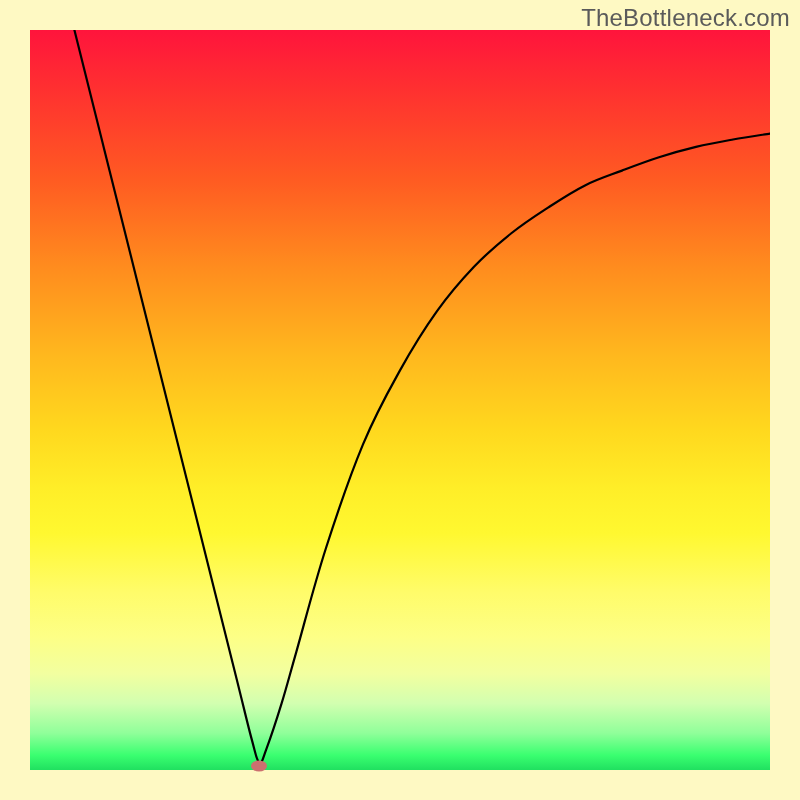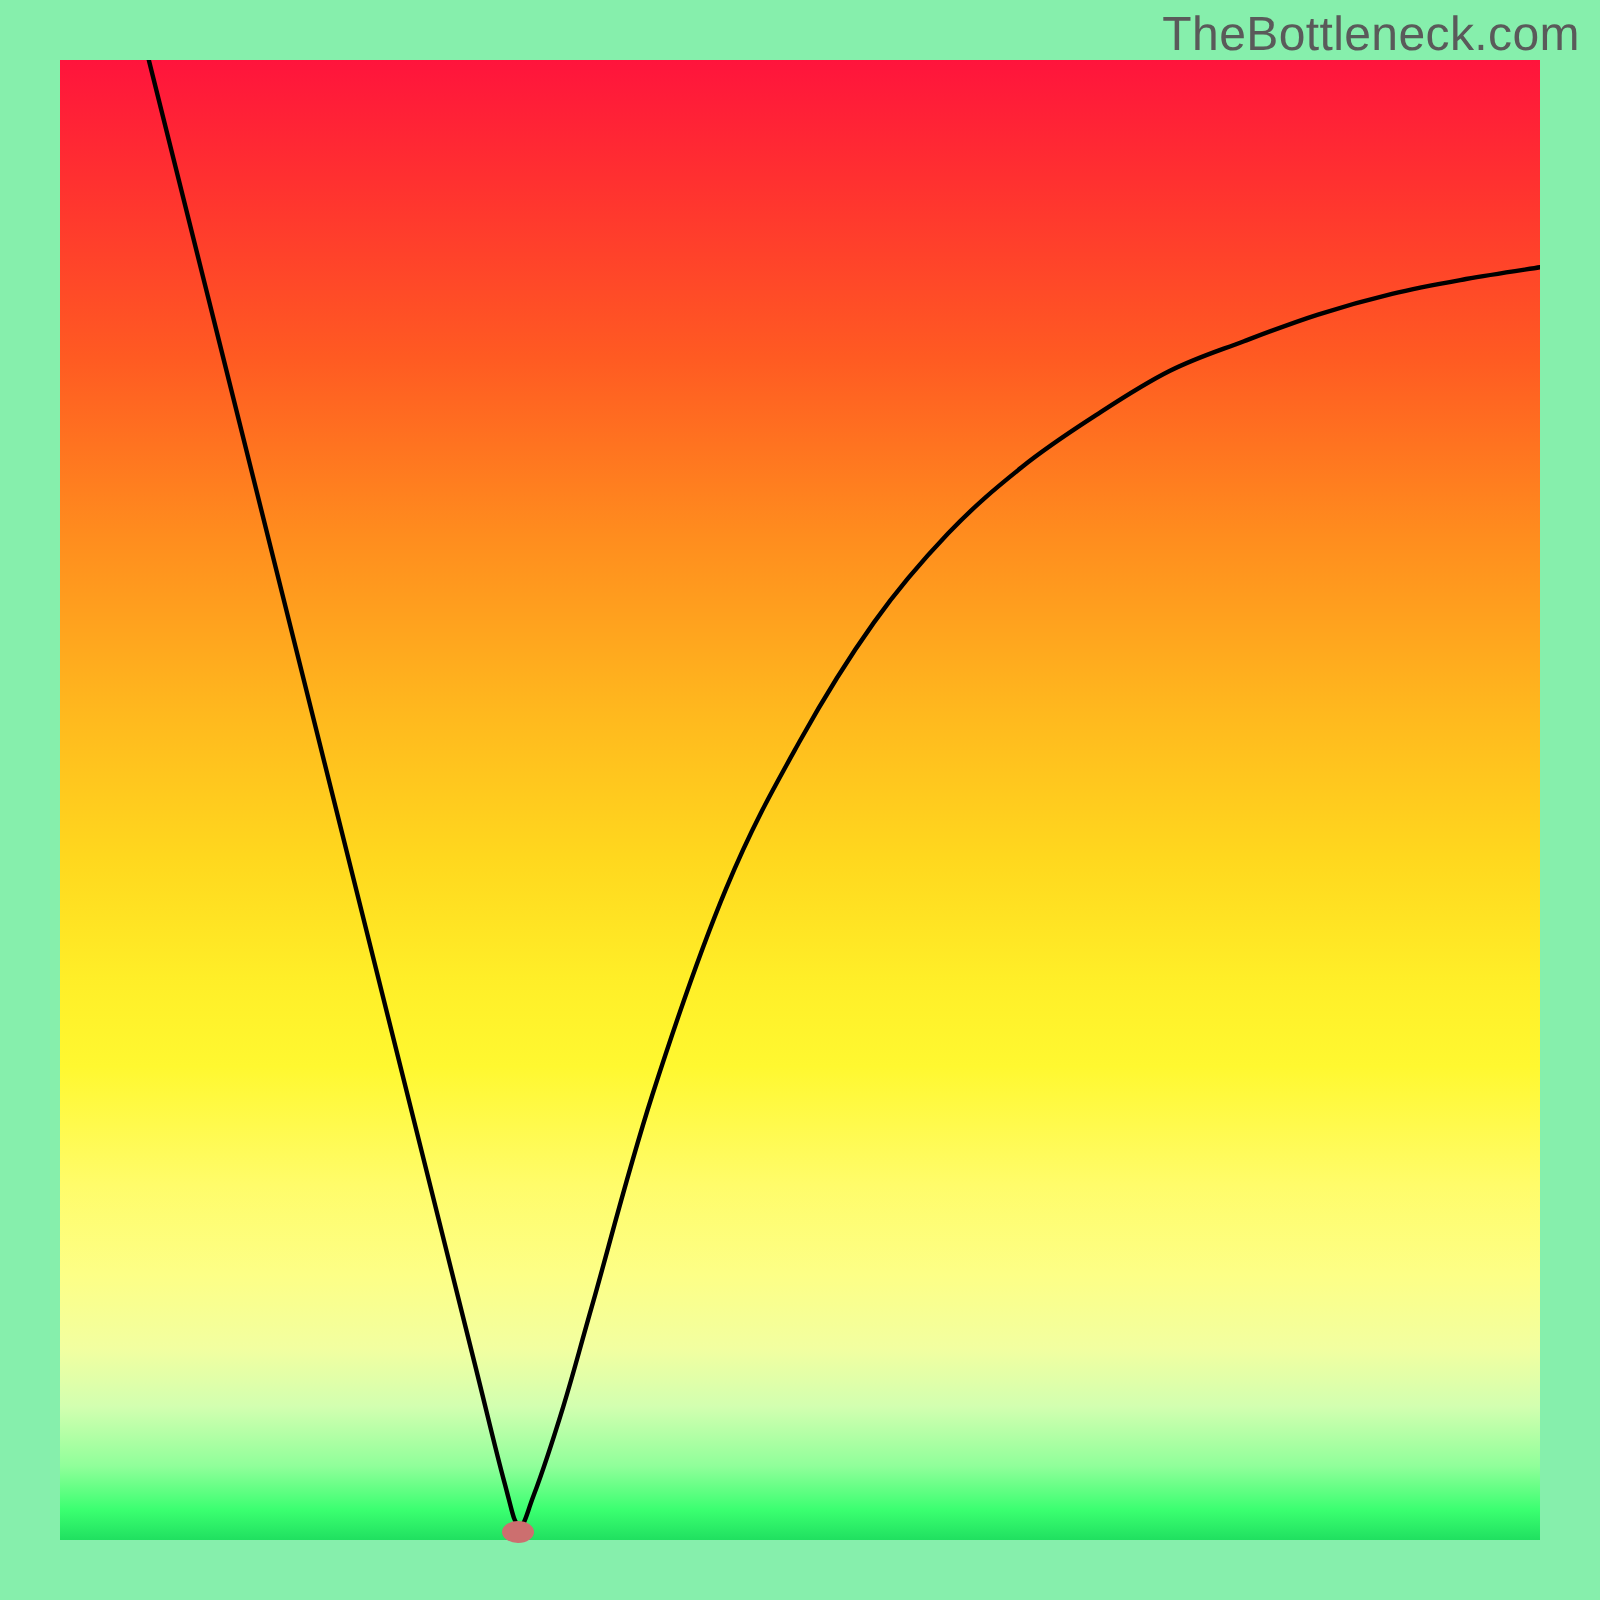--- a/index.html
+++ b/index.html
@@ -1,21 +1,21 @@
 <!DOCTYPE html>
 <html><head>
 <meta charset="utf-8">
 <style>
   * { margin: 0; padding: 0; box-sizing: border-box; }
   html, body { width: 800px; height: 800px; overflow: hidden; background: #000; }
   .frame {
     position: relative;
     width: 800px;
     height: 800px;
-    background: #86efac;
+    background: #fef9c3;
   }
   .watermark {
     position: absolute;
     top: 4px;
     right: 10px;
     font-family: Arial, Helvetica, sans-serif;
     font-size: 24px;
     font-weight: 500;
     color: #5a5a5a;
     letter-spacing: 0.2px;

